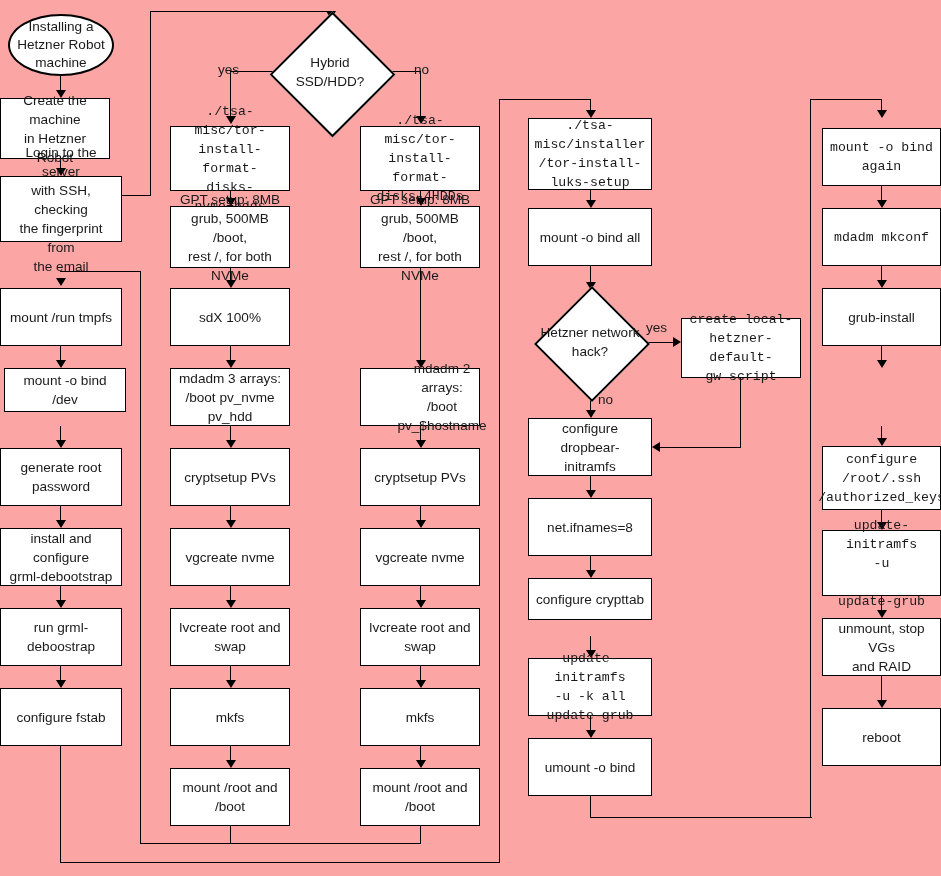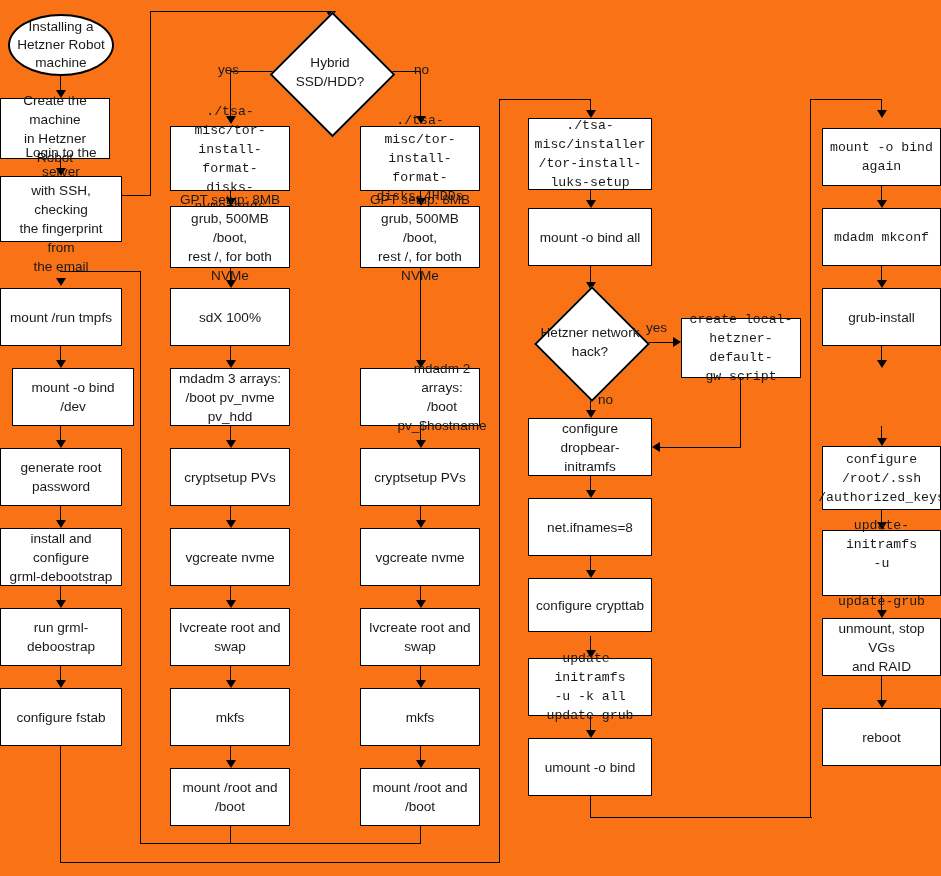--- a/index.html
+++ b/index.html
@@ -4,21 +4,21 @@
 <style>
   html,body{margin:0;padding:0;background:#ffffff;}
   body{
     font-family:"Liberation Sans", sans-serif;
     -webkit-font-smoothing:antialiased;
   }
   #canvas{
     position:relative;
     width:941px;
     height:876px;
-    background:#f97316;
+    background:#fca5a5;
     overflow:hidden;
   }
   
   .node{
     position:absolute;
     box-sizing:border-box;
     border:1.3px solid #000;
     background:#fff;
     display:flex;
     align-items:center;
@@ -118,21 +118,21 @@
   <div class="node" style="left:0px;top:98px;width:110px;height:61px;">Create the machine
 in Hetzner Robot</div>
 
   <div class="node" style="left:0px;top:176px;width:122px;height:66px;text-align:center;">Login to the server
 with SSH, checking
 the fingerprint from
 the email</div>
 
   <div class="node" style="left:0px;top:288px;width:122px;height:58px;">mount /run tmpfs</div>
 
-  <div class="node" style="left:12px;top:368px;width:122px;height:58px;">mount -o bind /dev</div>
+  <div class="node" style="left:4px;top:368px;width:122px;height:44px;">mount -o bind /dev</div>
 
   <div class="node" style="left:0px;top:448px;width:122px;height:58px;">generate root
 password</div>
 
   <div class="node" style="left:0px;top:528px;width:122px;height:58px;">install and configure
 grml-debootstrap</div>
 
   <div class="node" style="left:0px;top:608px;width:122px;height:58px;">run grml-deboostrap</div>
 
   <div class="node" style="left:0px;top:688px;width:122px;height:58px;">configure fstab</div>
@@ -205,21 +205,21 @@
 
   <div class="node mono" style="left:681px;top:318px;width:120px;height:60px;">create local-
 hetzner-default-
 gw script</div>
 
   <div class="node" style="left:528px;top:418px;width:124px;height:58px;">configure dropbear-
 initramfs</div>
 
   <div class="node" style="left:528px;top:498px;width:124px;height:58px;">net.ifnames=8</div>
 
-  <div class="node" style="left:528px;top:578px;width:124px;height:54px;">configure crypttab</div>
+  <div class="node" style="left:528px;top:578px;width:124px;height:42px;">configure crypttab</div>
 
   <div class="node mono" style="left:528px;top:658px;width:124px;height:58px;">update-initramfs
 -u -k all
 update-grub</div>
 
   <div class="node" style="left:528px;top:738px;width:124px;height:58px;">umount -o bind</div>
 
   <div class="node mono" style="left:822px;top:128px;width:119px;height:58px;">mount -o bind
 again</div>
 

